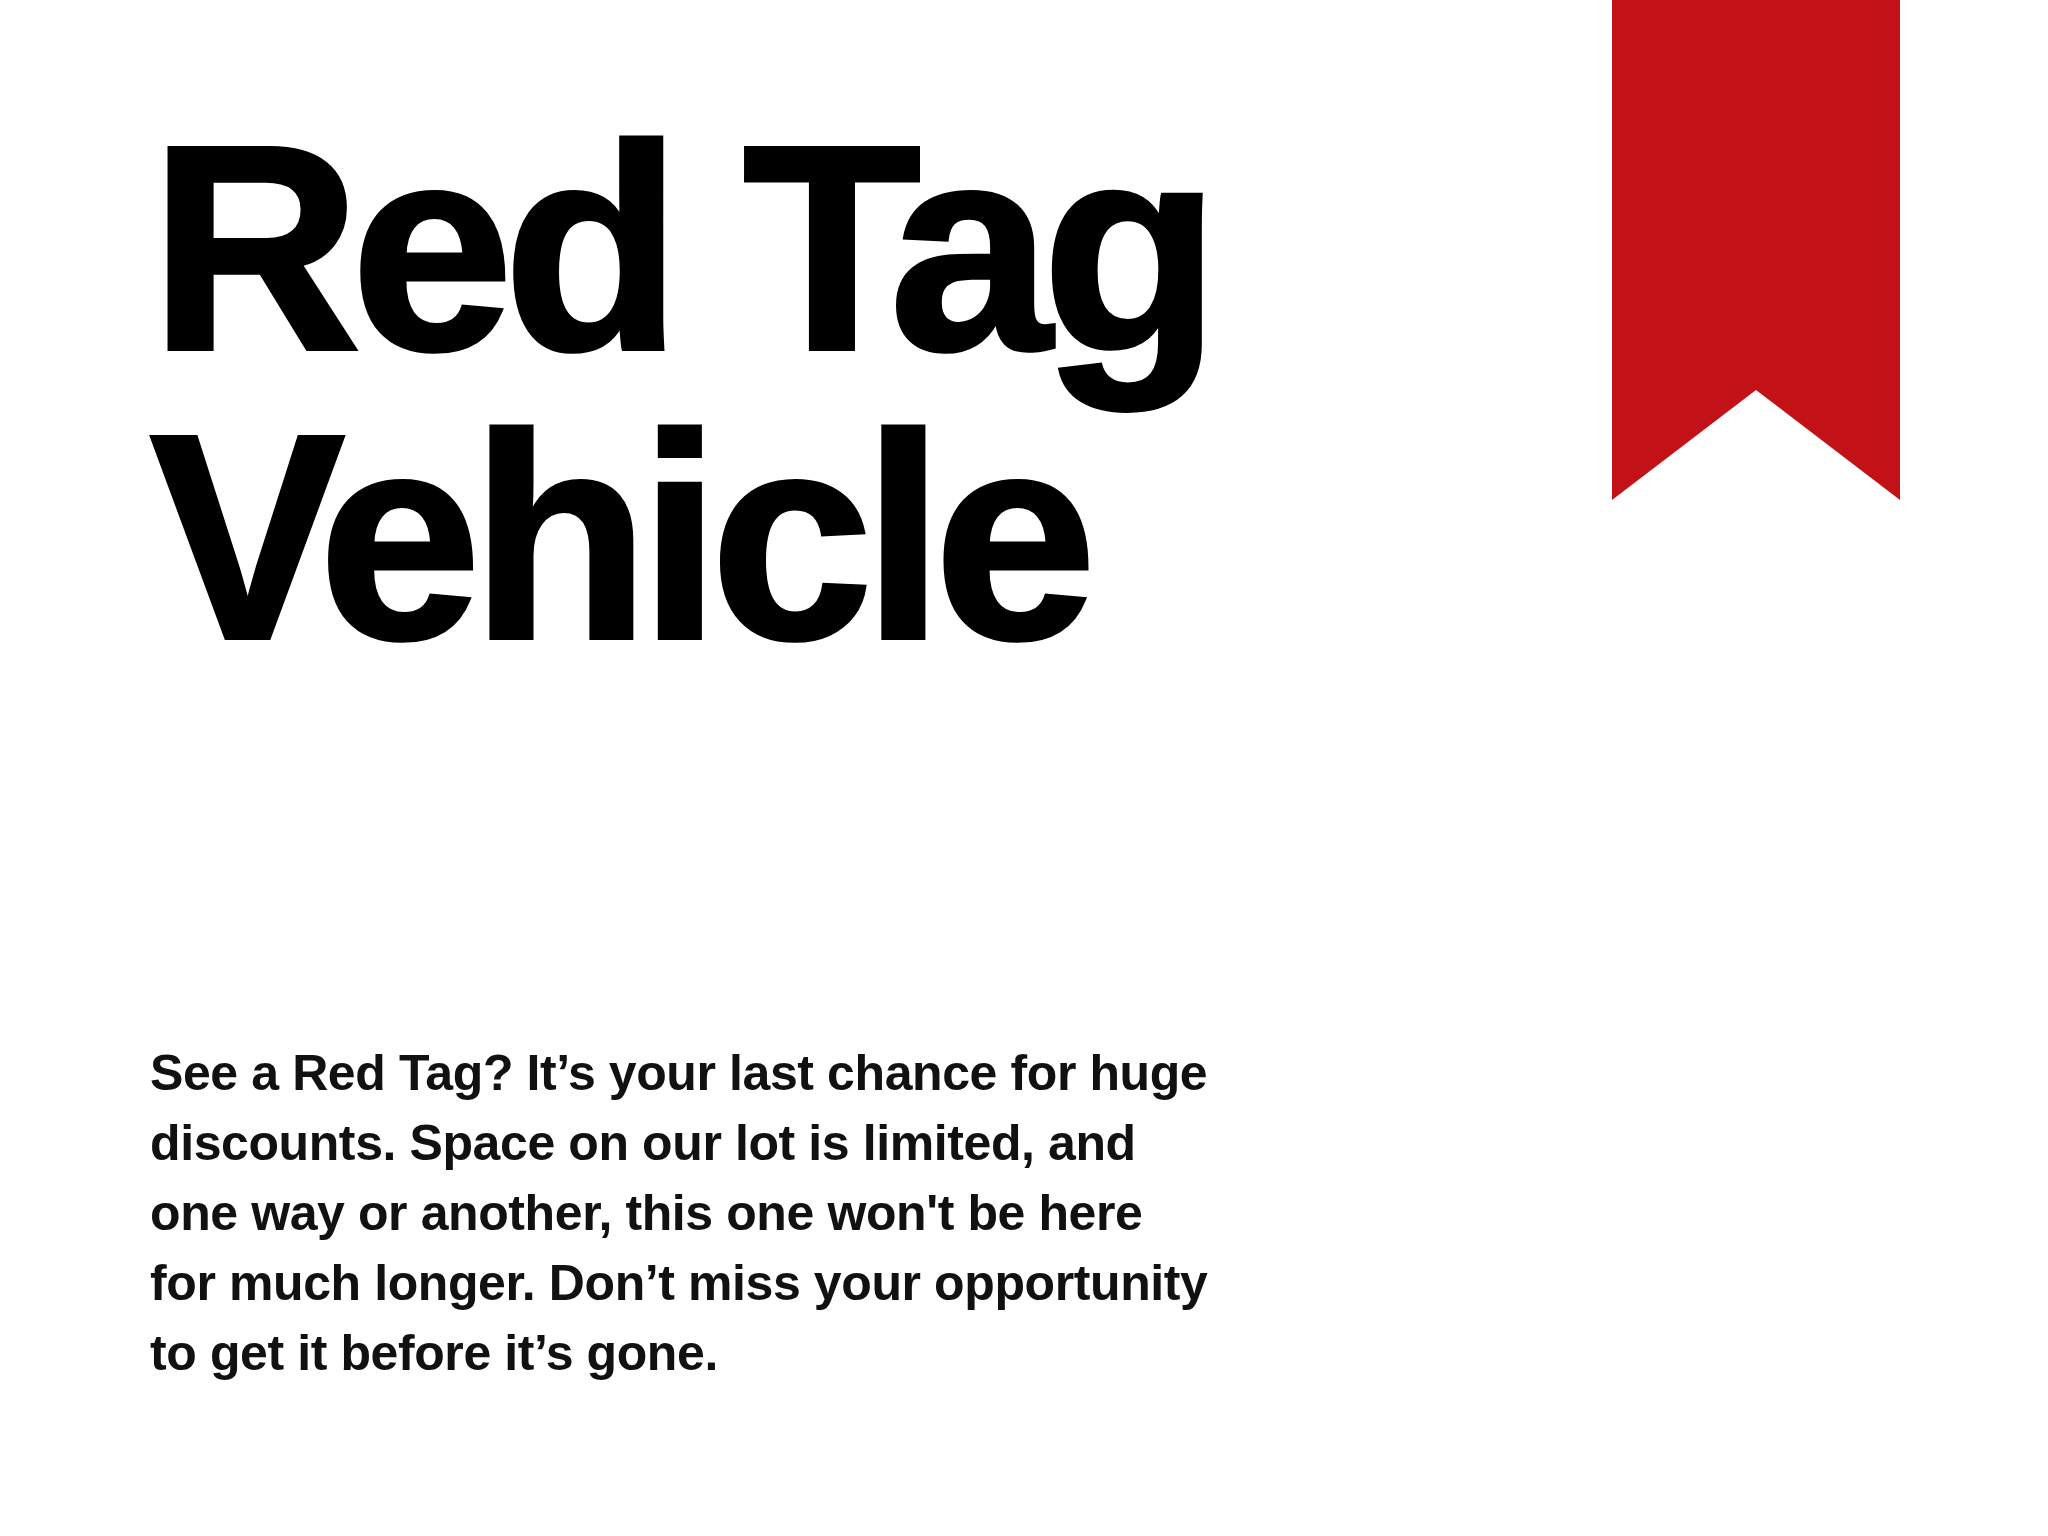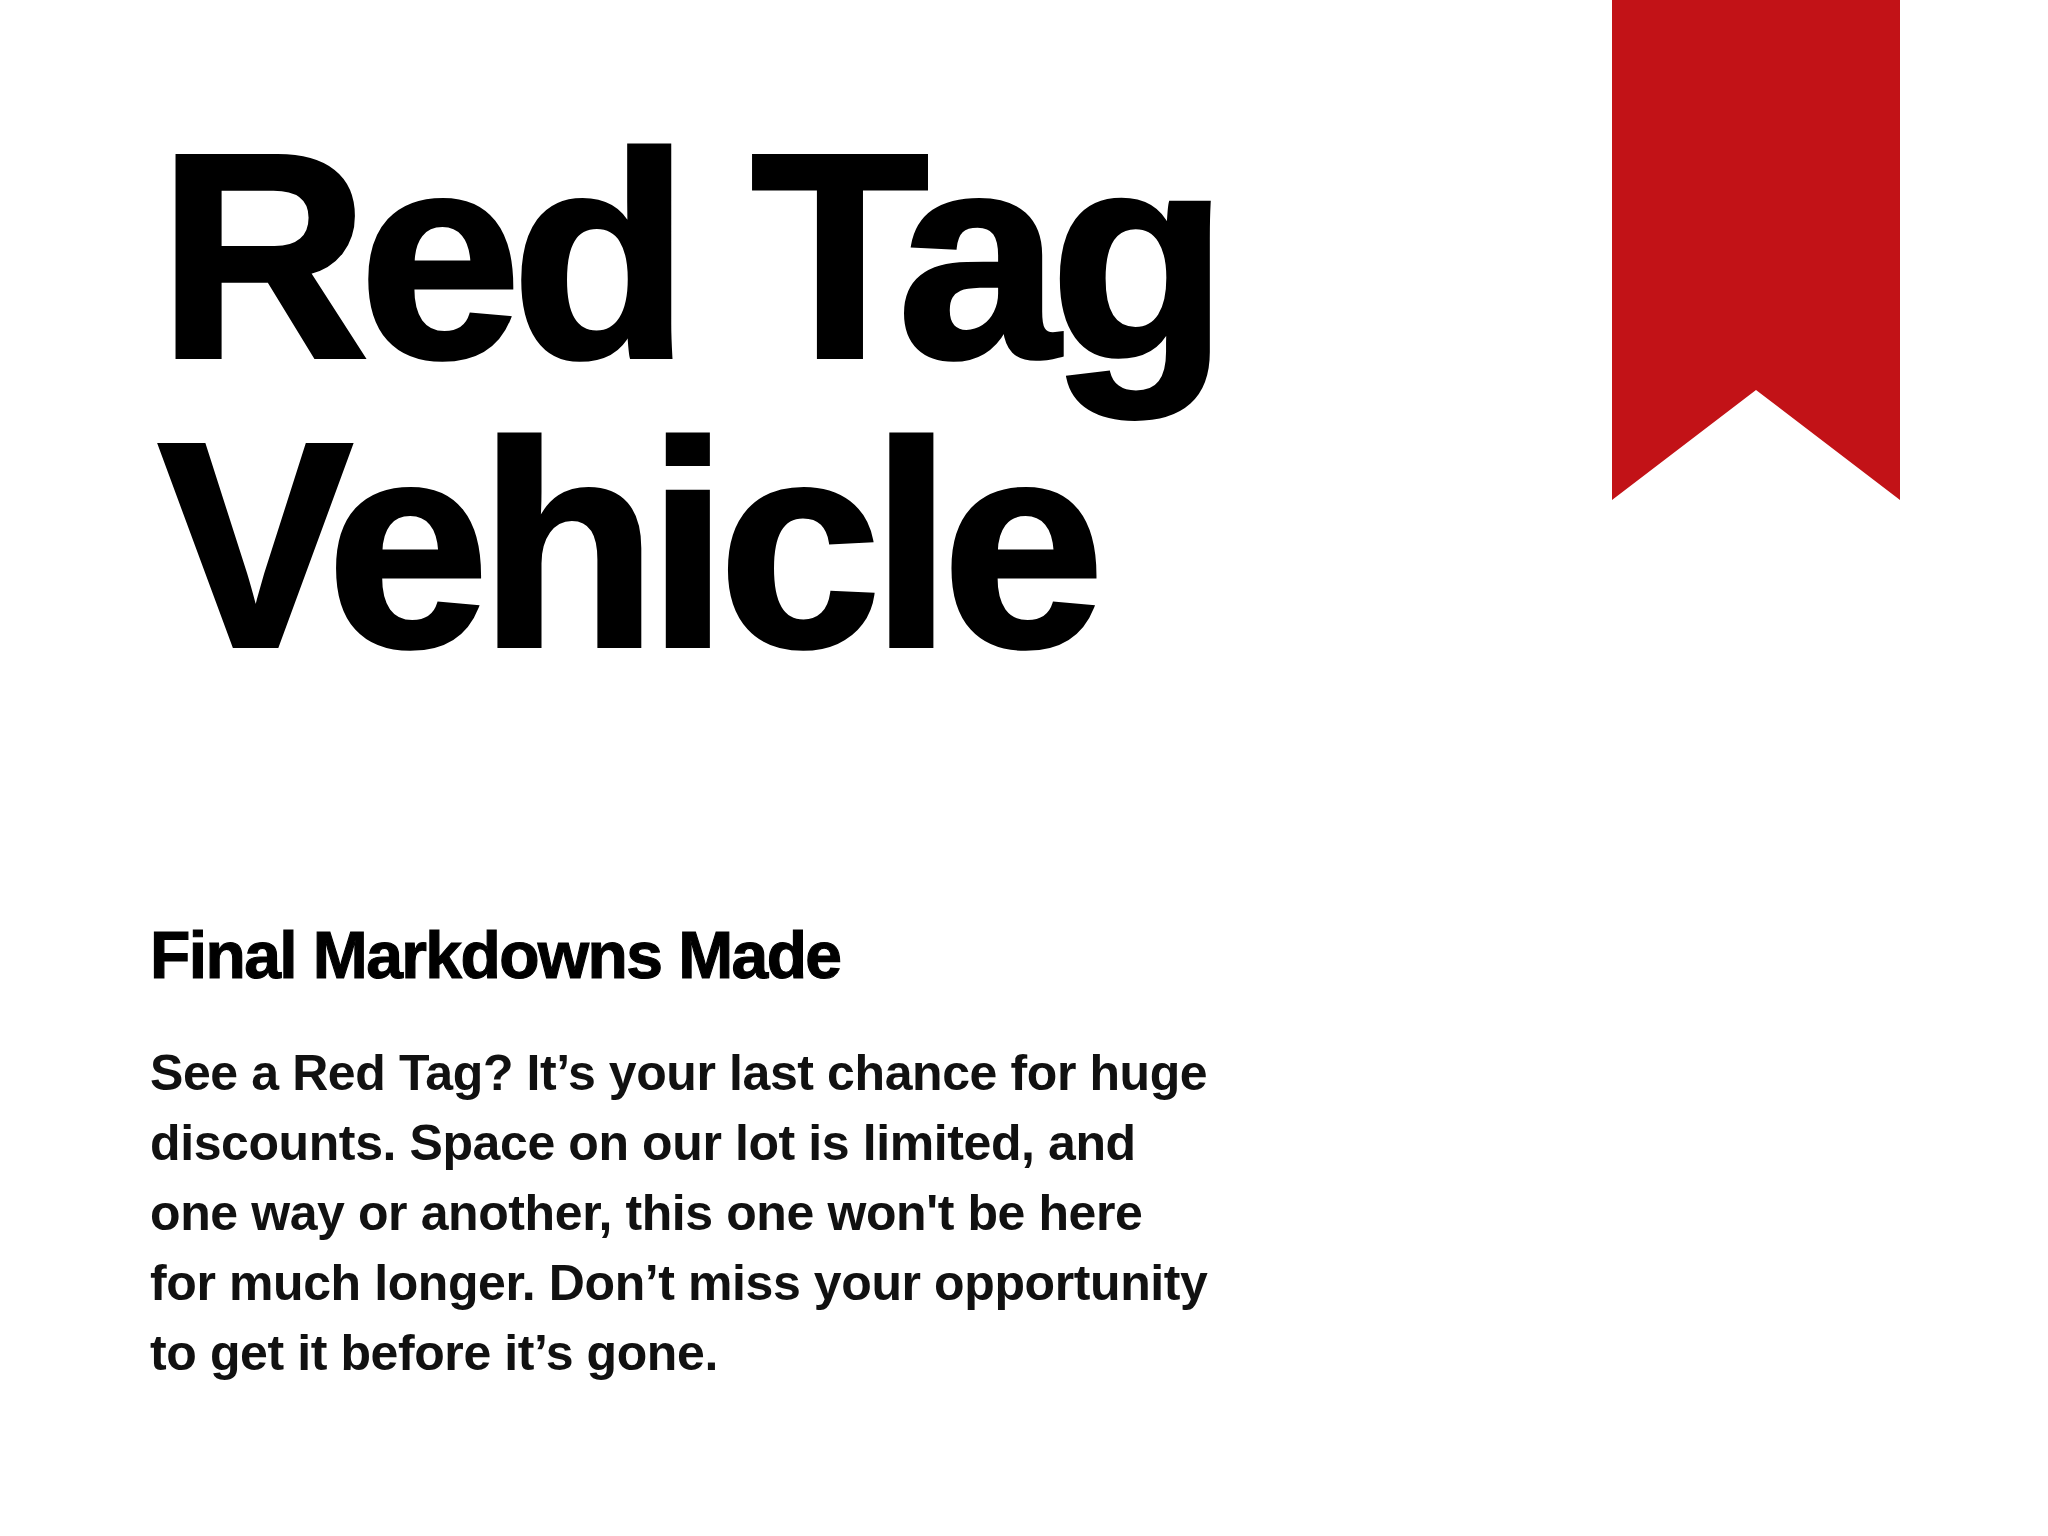--- a/index.html
+++ b/index.html
@@ -44,21 +44,21 @@
     top: 0;
     width: 1120px;
     height: 1536px;
   }
 
   .headline {
     position: absolute;
     top: 104px;
     left: 0;
     width: 1120px;
-    margin: 8px;
+    margin: 0;
     font-family: "Liberation Sans", sans-serif;
     font-weight: 700;
     font-size: 292px;
     line-height: 0.99;
     letter-spacing: -10px;
     color: #000000;
     white-space: pre-line;
     -webkit-text-stroke: 4px #000000;
   }
 
@@ -101,21 +101,20 @@
     <svg viewBox="0 0 288 500" xmlns="http://www.w3.org/2000/svg" aria-hidden="true">
       <path d="M0,0 L288,0 L288,500 L144,390 L0,500 Z" fill="#C21217"></path>
     </svg>
   </div>
 
   <div class="content">
 
     <h1 class="headline">Red Tag
 Vehicle</h1>
 
-    <h2 class="subhead">Final Markdowns Made</h2>
 
     <p class="bodycopy">See a Red Tag? It’s your last chance for huge
 discounts. Space on our lot is limited, and
 one way or another, this one won't be here
 for much longer. Don’t miss your opportunity
 to get it before it’s gone.</p>
 
   </div>
 </div>
 

